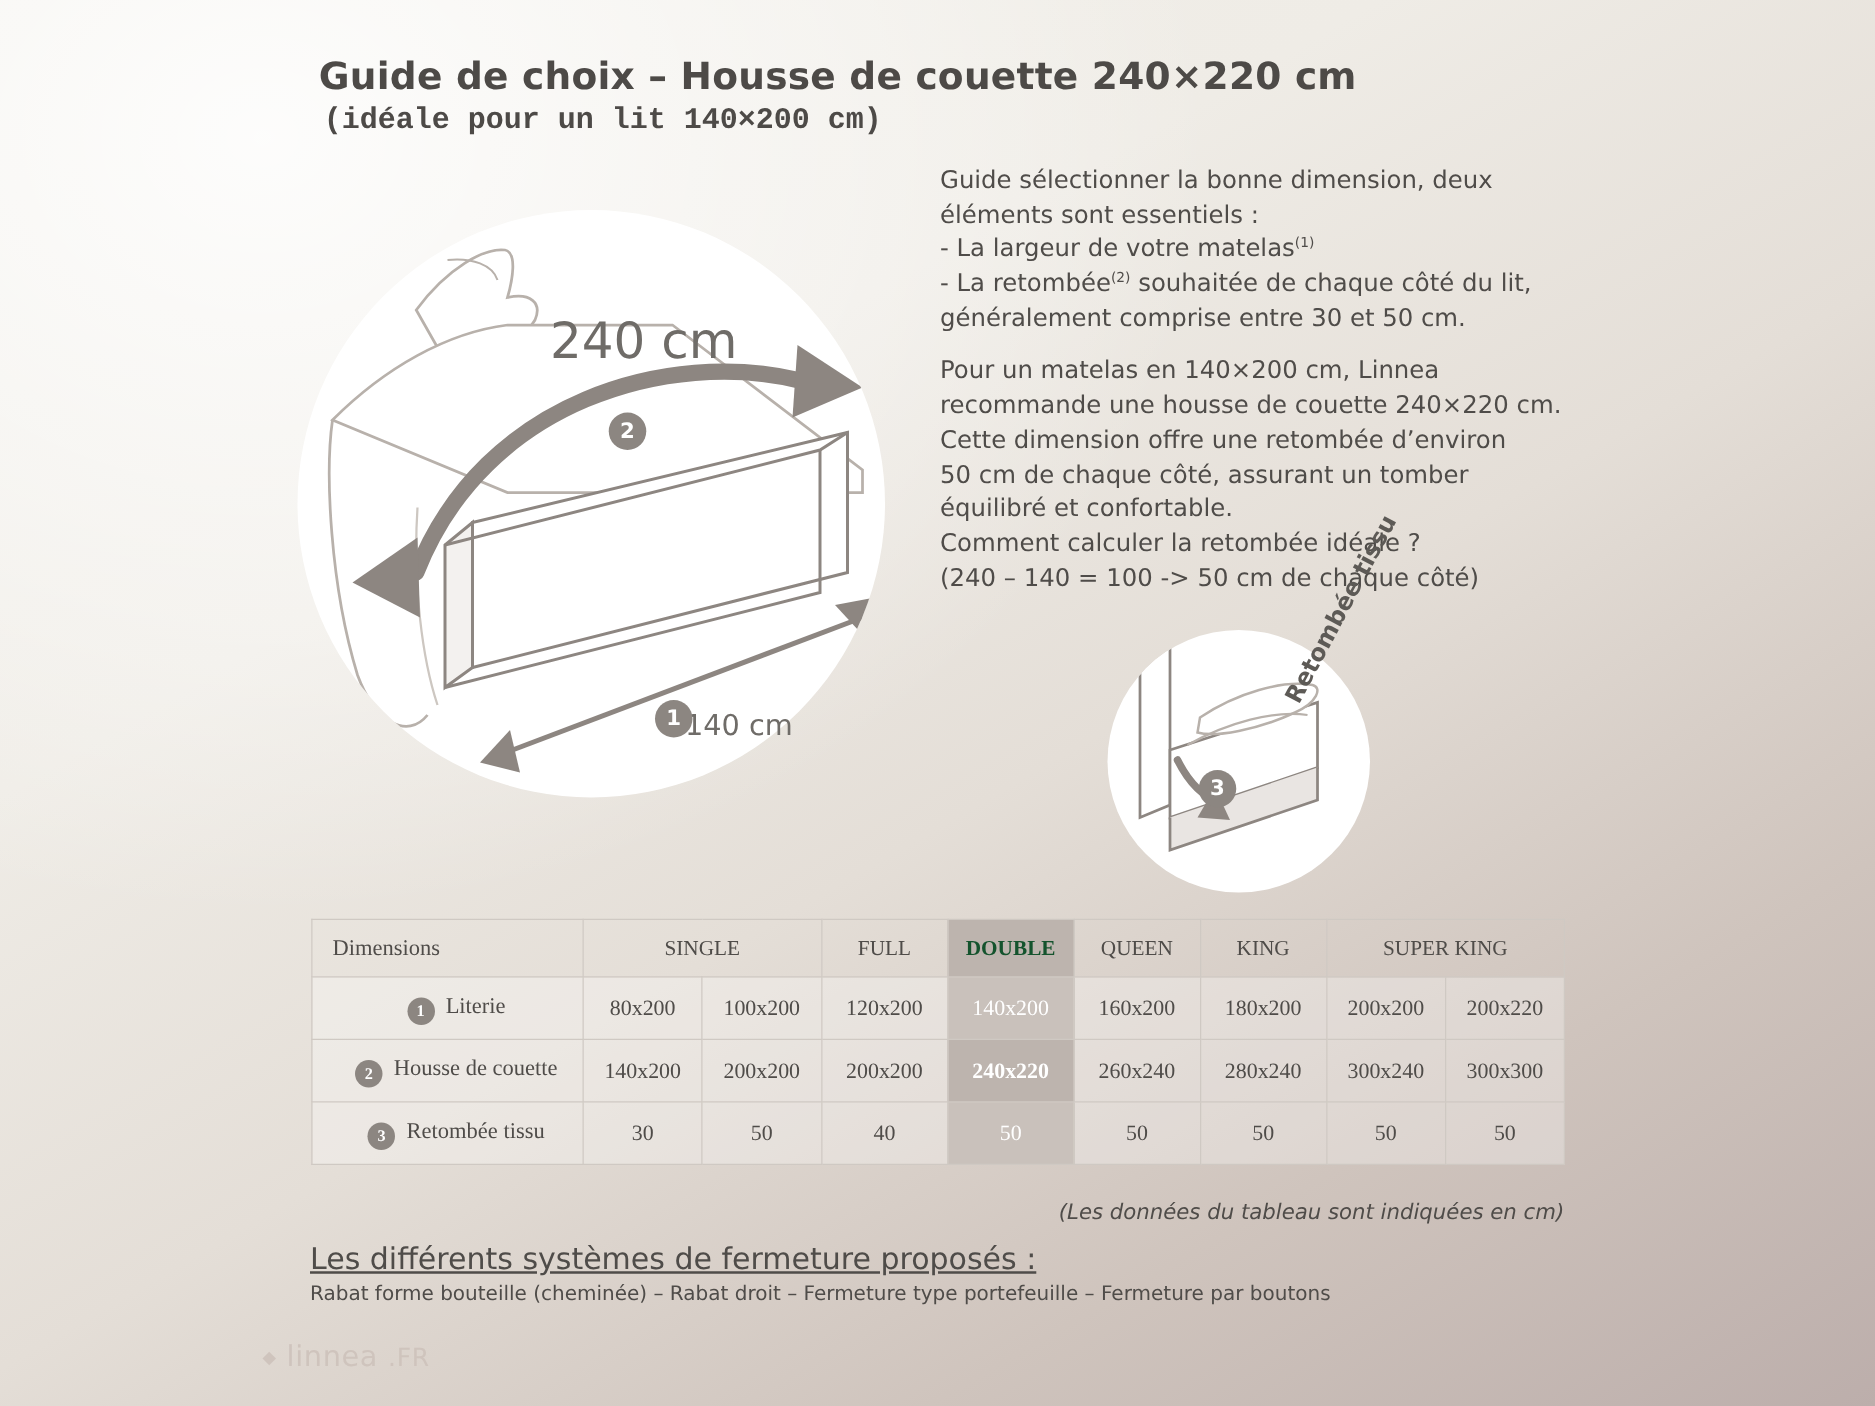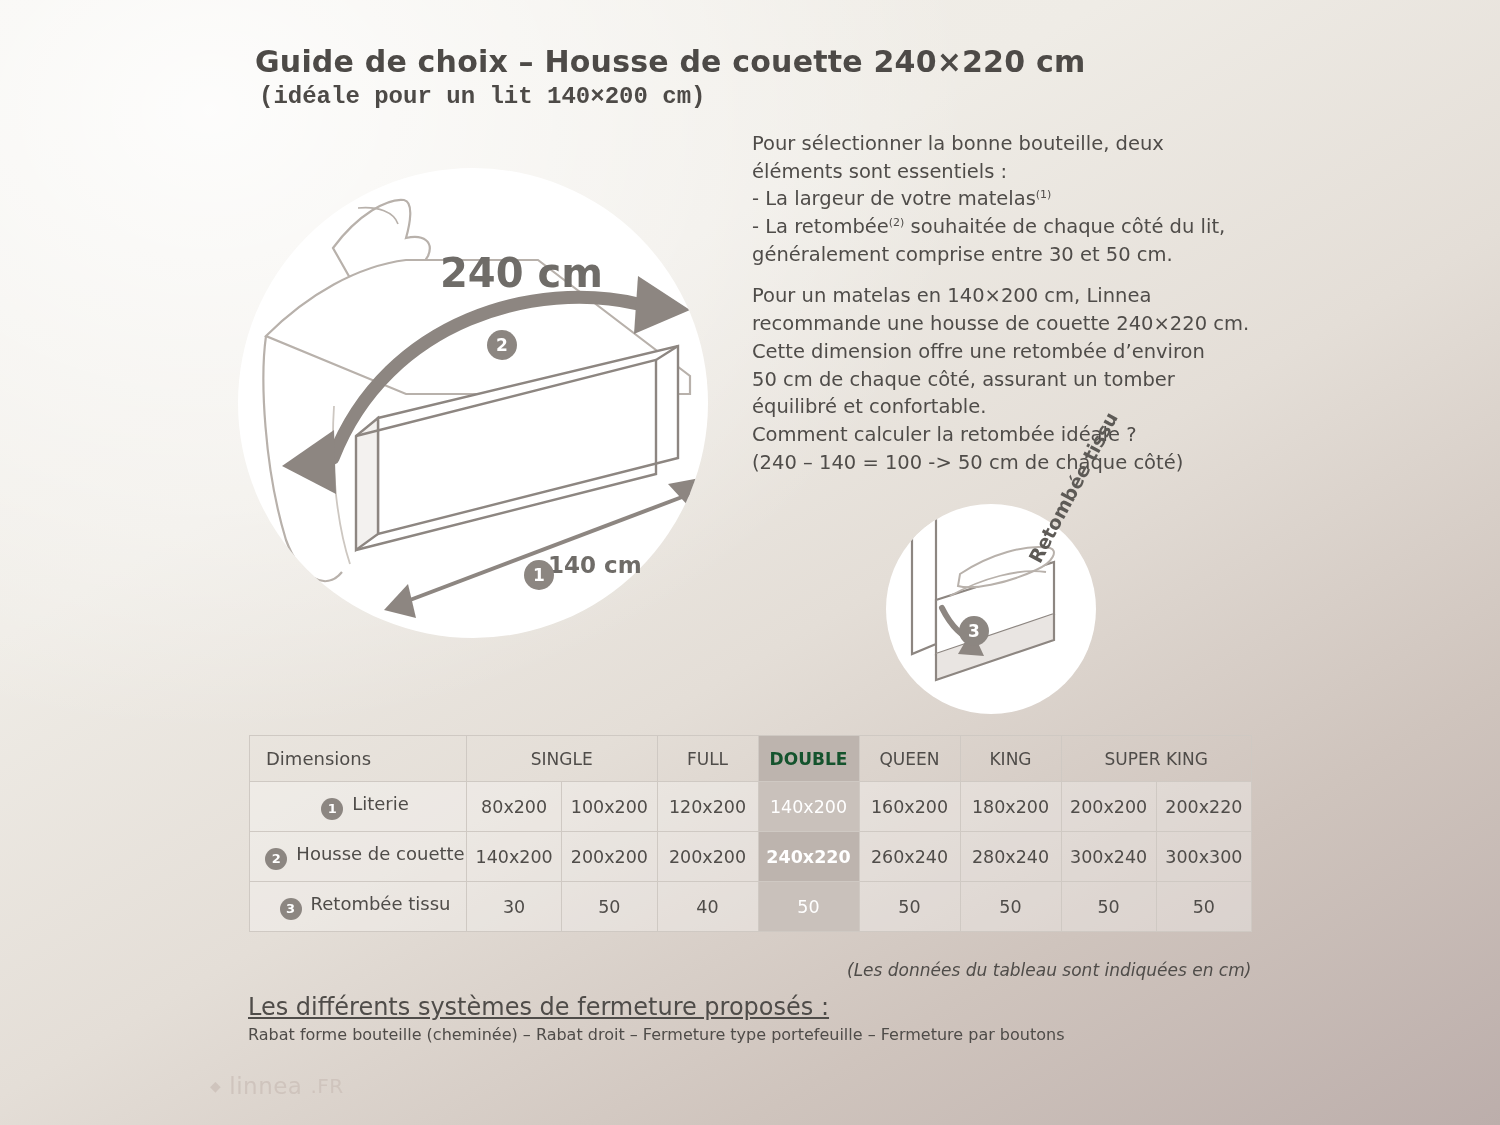--- a/index.html
+++ b/index.html
@@ -79,32 +79,32 @@
     top: 168px;
     width: 470px;
     height: 470px;
     border-radius: 50%;
     background: #ffffff;
     overflow: hidden;
   }
   .circle-illus svg { display: block; }
   .dim-label {
     position: absolute;
-    font-weight: bold;
+    font-weight: normal;
     color: #6f6c68;
     font-size: 38px;
   }
   .label-240 {
     left: 440px;
     top: 250px;
     font-size: 40px;
   }
   .label-140 {
     left: 548px;
-    top: 552px;
+    top: 568px;
     font-size: 23px;
   }
   .badge {
     position: absolute;
     width: 30px; height: 30px;
     border-radius: 50%;
     background: #8c8681;
     color: #ffffff;
     font-size: 17px;
     font-weight: bold;
@@ -153,20 +153,21 @@
     font-size: 17.5px;
     color: #4f4c49;
   }
   th, td {
     border: 1px solid #cfc9c3;
     padding: 0;
     height: 49px;
     text-align: center;
     font-weight: normal;
     background: rgba(255,255,255,0.30);
+    font-family: Liberation Serif, serif;
   }
   thead th {
     height: 45px;
     font-size: 17px;
     color: #4f4c49;
     background: transparent;
     border: 1px solid #cfc9c3;
   }
   thead th.first-col {
     text-align: left;
@@ -253,21 +254,21 @@
 
 <div id="page">
   <div class="content">
 
     <div class="title-block">
       <div class="title-main">Guide de choix – Housse de couette 240×220 cm</div>
       <div class="title-sub">(idéale pour un lit 140×200 cm)</div>
     </div>
 
     <div class="text-col">
-      <p>Pour sélectionner la bonne bouteille, deux</p>
+      <p>Guide sélectionner la bonne dimension, deux</p>
       <p>éléments sont essentiels :</p>
       <p>
         <span>- La largeur de votre matelas</span><sup>(1)</sup>
       </p>
       <p>
         <span>- La retombée</span><sup>(2)</sup><span> souhaitée de chaque côté du lit,</span>
       </p>
       <p>généralement comprise entre 30 et 50 cm.</p>
       <div class="para-gap"></div>
       <p>Pour un matelas en 140×200 cm, Linnea</p>

